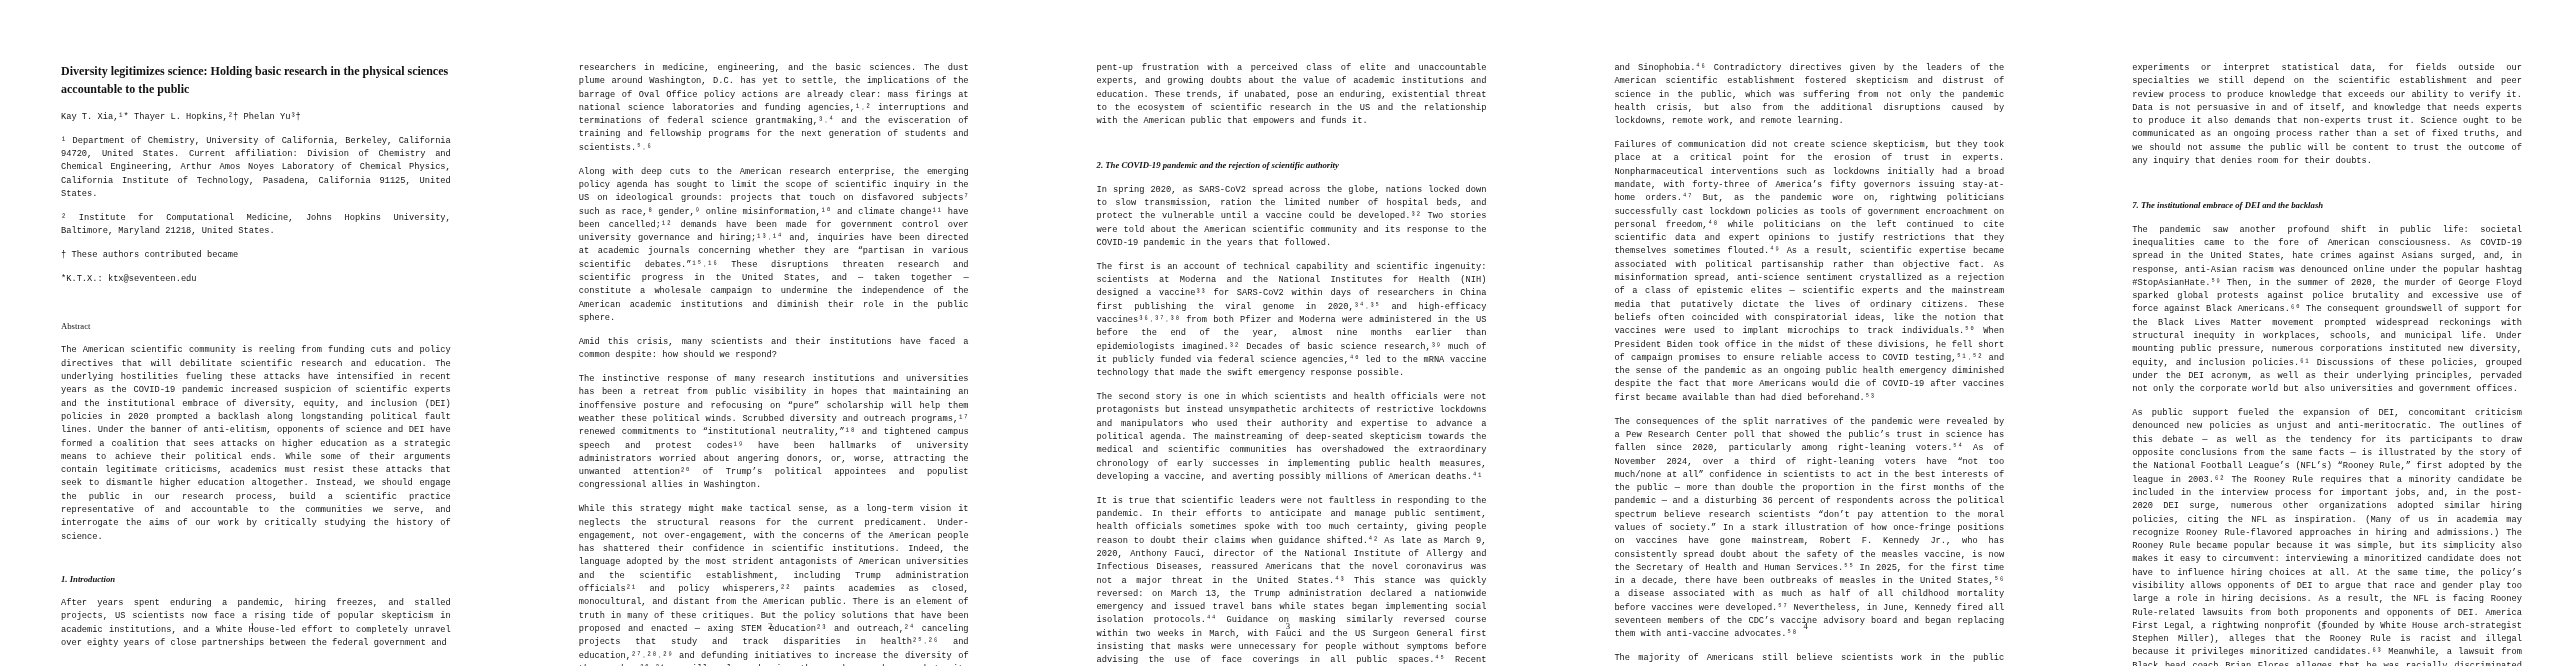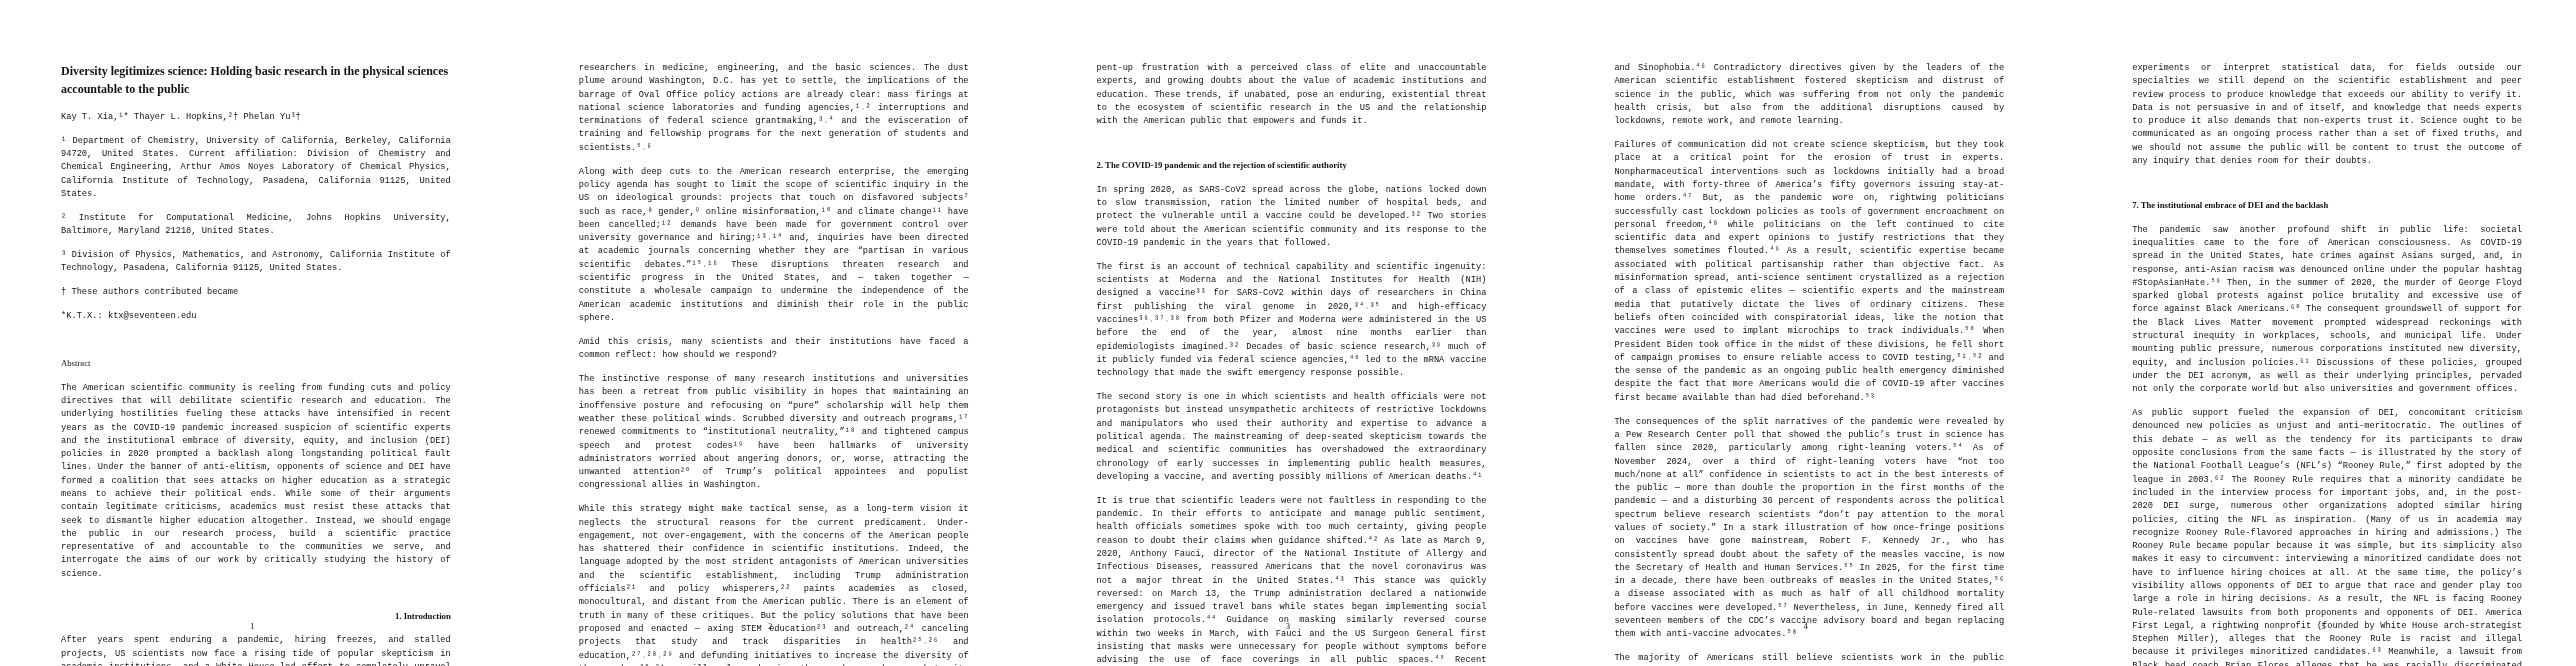--- a/index.html
+++ b/index.html
@@ -9,48 +9,47 @@
     position: relative; width: 515px; height: 667px; box-sizing: border-box;
     padding: 62px 54px 0 61px; background: #fff; color: #111;
     font-family: "Liberation Serif", "DejaVu Serif", serif;
     font-size: 8.7px; line-height: 13.3px;
   }
   .page p { margin: 0 0 10.6px 0; text-align: justify; font-family: Liberation Mono, monospace; }
   .title { font-weight: bold; font-size: 12px; line-height: 18.3px; margin: 0 0 12.2px 0; }
   .authors { margin: 0 0 11px 0; }
   .affil { margin: 0 0 10.6px 0; text-align: justify; }
   .h-abstract { font-weight: normal; margin: 34px 0 11px 0; }
-  .h-section { font-weight: bold; margin: 31px 0 11px 0; }
-  .h-section.first { margin-top: 29px; text-align: right; }
+  .h-section { font-weight: bold; margin: 31px 0 11px 0; font-style: italic; }
+  .h-section.first { margin-top: 29px; }
   .pagenum { position: absolute; left: 0; right: 0; top: 620px; text-align: center; }
 </style>
 </head>
 <body>
 
 <div class="pages">
 
   <div class="page">
     <div class="title">Diversity legitimizes science: Holding basic research in the physical sciences accountable to the public</div>
     <p class="authors">Kay T. Xia,¹* Thayer L. Hopkins,²† Phelan Yu³†</p>
     <p class="affil">¹ Department of Chemistry, University of California, Berkeley, California 94720, United States. Current affiliation: Division of Chemistry and Chemical Engineering, Arthur Amos Noyes Laboratory of Chemical Physics, California Institute of Technology, Pasadena, California 91125, United States.</p>
     <p class="affil">² Institute for Computational Medicine, Johns Hopkins University, Baltimore, Maryland 21218, United States.</p>
-    <p class="affil">³ Division of Physics, Mathematics, and Astronomy, California Institute of Technology, Pasadena, California 91125, United States.</p>
     <p class="affil">† These authors contributed became</p>
     <p class="affil">*K.T.X.: ktx@seventeen.edu</p>
     <div class="h-abstract">Abstract</div>
     <p>The American scientific community is reeling from funding cuts and policy directives that will debilitate scientific research and education. The underlying hostilities fueling these attacks have intensified in recent years as the COVID-19 pandemic increased suspicion of scientific experts and the institutional embrace of diversity, equity, and inclusion (DEI) policies in 2020 prompted a backlash along longstanding political fault lines. Under the banner of anti-elitism, opponents of science and DEI have formed a coalition that sees attacks on higher education as a strategic means to achieve their political ends. While some of their arguments contain legitimate criticisms, academics must resist these attacks that seek to dismantle higher education altogether. Instead, we should engage the public in our research process, build a scientific practice representative of and accountable to the communities we serve, and interrogate the aims of our work by critically studying the history of science.</p>
     <div class="h-section first">1. Introduction</div>
     <p>After years spent enduring a pandemic, hiring freezes, and stalled projects, US scientists now face a rising tide of popular skepticism in academic institutions, and a White House-led effort to completely unravel over eighty years of close partnerships between the federal government and</p>
     <div class="pagenum">1</div>
   </div>
 
   <div class="page">
     <p>researchers in medicine, engineering, and the basic sciences. The dust plume around Washington, D.C. has yet to settle, the implications of the barrage of Oval Office policy actions are already clear: mass firings at national science laboratories and funding agencies,¹˒² interruptions and terminations of federal science grantmaking,³˒⁴ and the evisceration of training and fellowship programs for the next generation of students and scientists.⁵˒⁶</p>
     <p>Along with deep cuts to the American research enterprise, the emerging policy agenda has sought to limit the scope of scientific inquiry in the US on ideological grounds: projects that touch on disfavored subjects⁷ such as race,⁸ gender,⁹ online misinformation,¹⁰ and climate change¹¹ have been cancelled;¹² demands have been made for government control over university governance and hiring;¹³˒¹⁴ and, inquiries have been directed at academic journals concerning whether they are “partisan in various scientific debates.”¹⁵˒¹⁶ These disruptions threaten research and scientific progress in the United States, and — taken together — constitute a wholesale campaign to undermine the independence of the American academic institutions and diminish their role in the public sphere.</p>
-    <p>Amid this crisis, many scientists and their institutions have faced a common reflect: how should we respond?</p>
+    <p>Amid this crisis, many scientists and their institutions have faced a common despite: how should we respond?</p>
     <p>The instinctive response of many research institutions and universities has been a retreat from public visibility in hopes that maintaining an inoffensive posture and refocusing on “pure” scholarship will help them weather these political winds. Scrubbed diversity and outreach programs,¹⁷ renewed commitments to “institutional neutrality,”¹⁸ and tightened campus speech and protest codes¹⁹ have been hallmarks of university administrators worried about angering donors, or, worse, attracting the unwanted attention²⁰ of Trump’s political appointees and populist congressional allies in Washington.</p>
     <p>While this strategy might make tactical sense, as a long-term vision it neglects the structural reasons for the current predicament. Under-engagement, not over-engagement, with the concerns of the American people has shattered their confidence in scientific institutions. Indeed, the language adopted by the most strident antagonists of American universities and the scientific establishment, including Trump administration officials²¹ and policy whisperers,²² paints academies as closed, monocultural, and distant from the American public. There is an element of truth in many of these critiques. But the policy solutions that have been proposed and enacted — axing STEM education²³ and outreach,²⁴ canceling projects that study and track disparities in health²⁵˒²⁶ and education,²⁷˒²⁸˒²⁹ and defunding initiatives to increase the diversity of the academy³⁰˒³¹ — will only undermine the academy and exacerbate its shortcomings.</p>
     <p>Reform is needed. But it requires deliberate effort from within the scientific community, not concessions to external pressure, especially when that pressure aims to stifle rather than encourage free inquiry. And a defense of the academy must tackle not just the present crisis, but also the underlying reasons for its emergence: rising antipathy toward scientific methods and conclusions,</p>
     <div class="pagenum">2</div>
   </div>
 
   <div class="page">
     <p>pent-up frustration with a perceived class of elite and unaccountable experts, and growing doubts about the value of academic institutions and education. These trends, if unabated, pose an enduring, existential threat to the ecosystem of scientific research in the US and the relationship with the American public that empowers and funds it.</p>
     <div class="h-section">2. The COVID-19 pandemic and the rejection of scientific authority</div>
     <p>In spring 2020, as SARS-CoV2 spread across the globe, nations locked down to slow transmission, ration the limited number of hospital beds, and protect the vulnerable until a vaccine could be developed.³² Two stories were told about the American scientific community and its response to the COVID-19 pandemic in the years that followed.</p>

